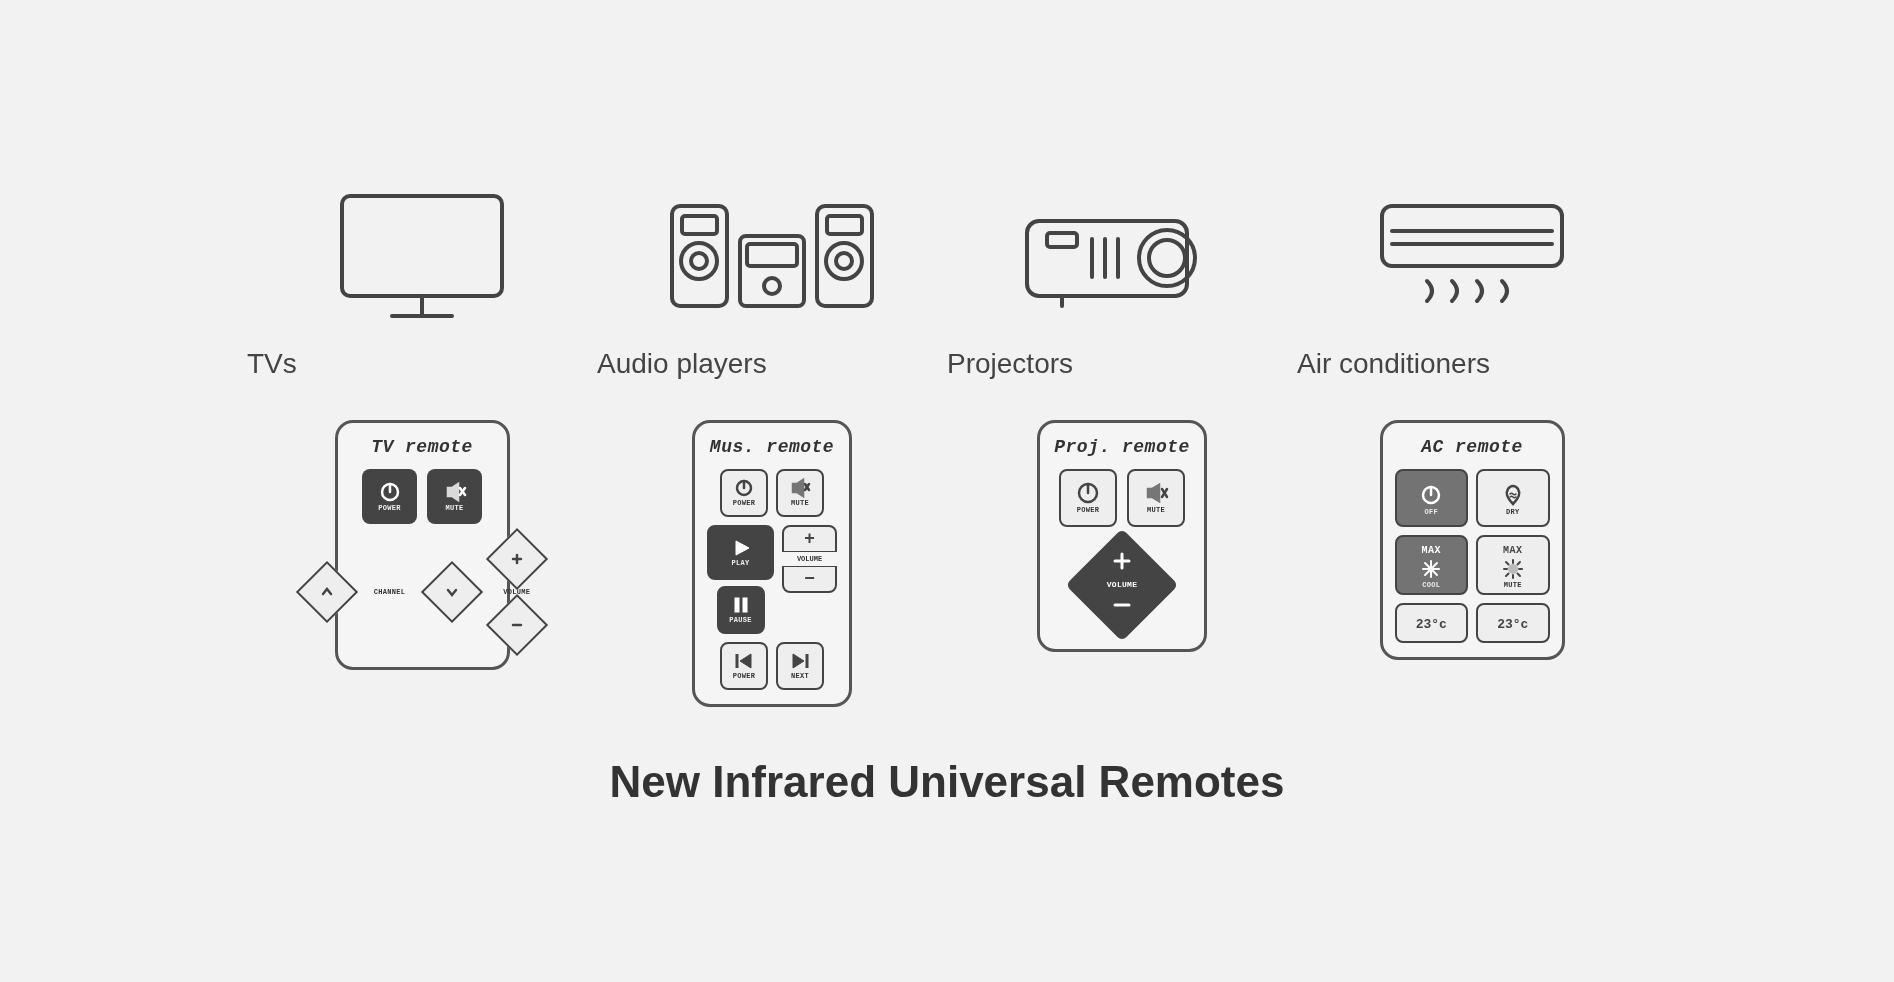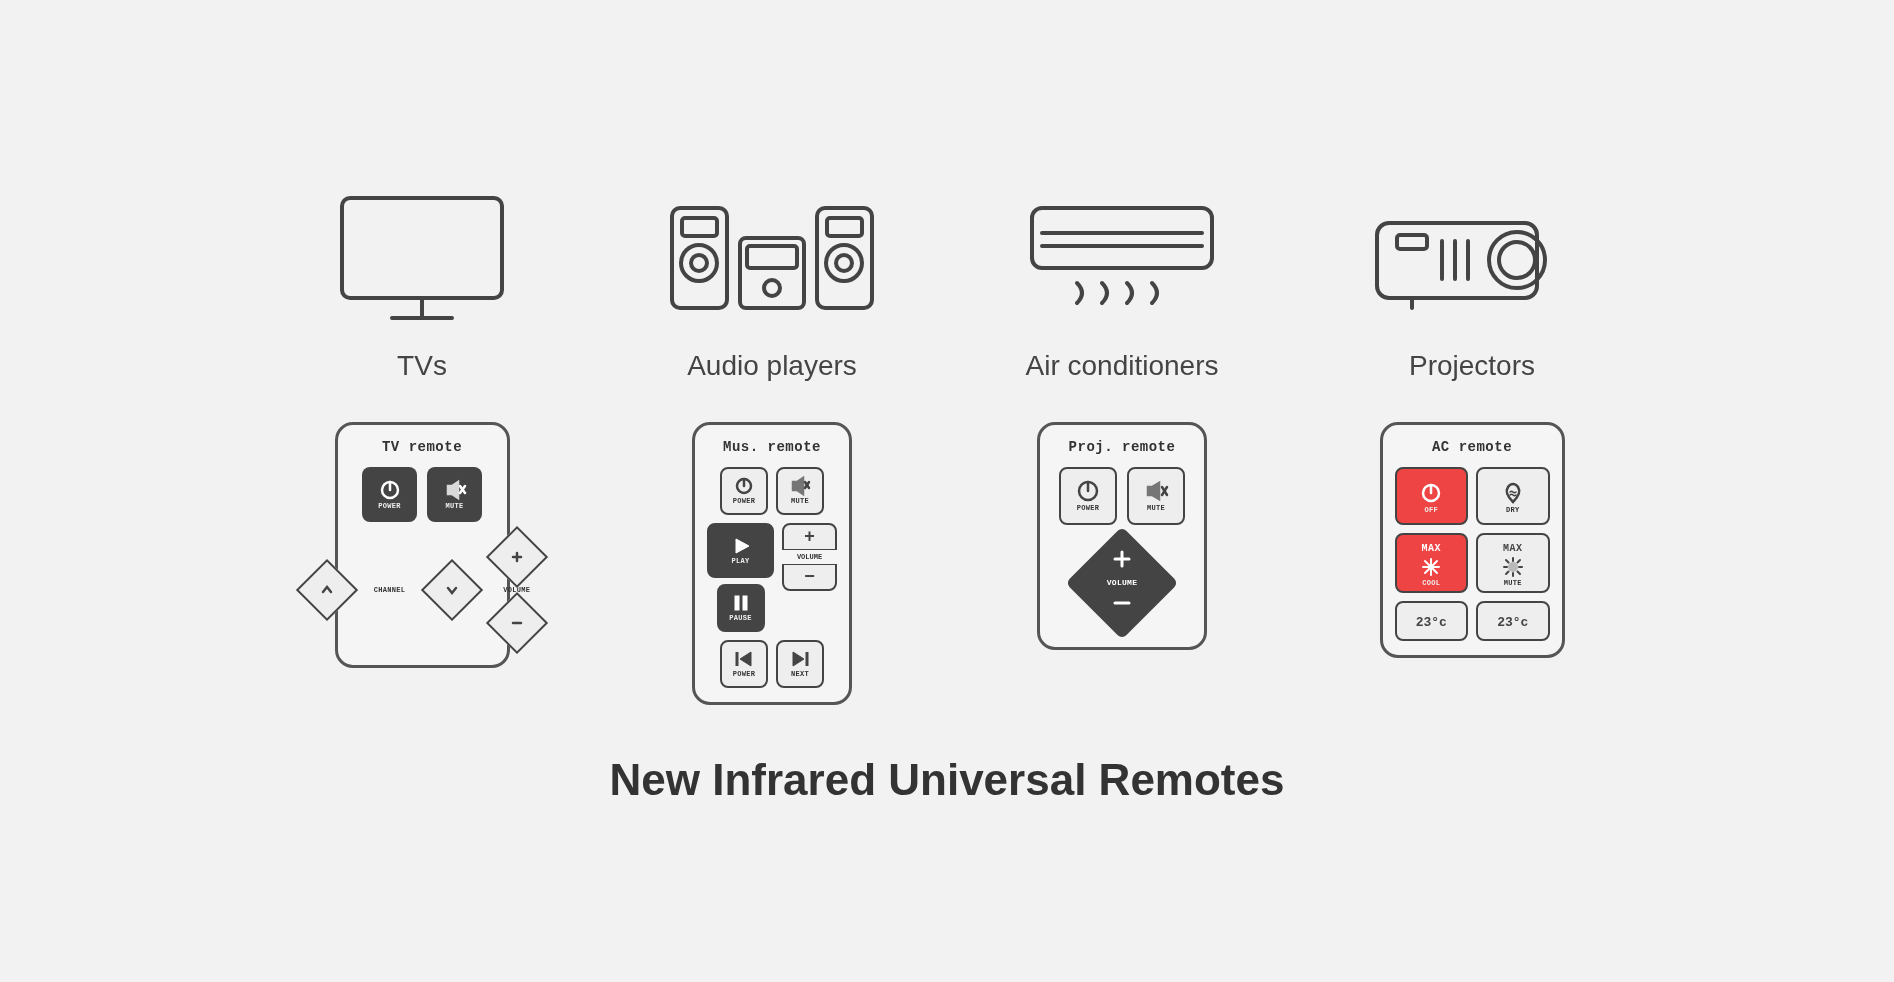--- a/index.html
+++ b/index.html
@@ -28,21 +28,20 @@
       display: flex;
       justify-content: space-around;
       width: 100%;
       align-items: flex-end;
       padding-bottom: 10px;
     }
 
     .device-column {
       display: flex;
       flex-direction: column;
-      align-items: center;
       gap: 12px;
       width: 25%;
     }
 
     .device-icon-area {
       height: 160px;
       display: flex;
       align-items: center;
       justify-content: center;
     }
@@ -77,25 +76,26 @@
       display: flex;
       flex-direction: column;
       align-items: center;
       gap: 8px;
       position: relative;
       min-width: 160px;
     }
 
     .remote-title {
       font-family: 'Courier New', monospace;
-      font-size: 14px;
+      font-size: 18px;
       font-weight: bold;
       color: #333;
       letter-spacing: 0.5px;
       margin-bottom: 4px;
+      font-style: italic;
     }
 
     .btn-label {
       font-family: 'Courier New', monospace;
       font-size: 7px;
       font-weight: bold;
       color: #333;
       letter-spacing: 0.3px;
       line-height: 1;
     }
@@ -252,21 +252,21 @@
       background: #eee;
       border-radius: 8px;
       display: flex; flex-direction: column;
       align-items: center; justify-content: center;
       padding: 8px 4px 4px;
       gap: 3px;
       min-height: 58px;
     }
 
     .ac-btn-dark {
-      background: #ef4444;
+      background: #737373;
     }
 
     .ac-btn-dark .btn-label { color: #eee; }
 
     .ac-temp-btn {
       min-height: 40px;
     }
 
     
     .page-title {
@@ -318,55 +318,55 @@
           <circle cx="182" cy="75" r="18"></circle>
           <circle cx="182" cy="75" r="8"></circle>
           <rect x="165" y="30" width="35" height="18" rx="3"></rect>
         </svg>
       </div>
       <span class="device-label">Audio players</span>
     </div>
 
     <div class="device-column">
       <div class="device-icon-area">
+        <svg width="220" height="130" viewBox="0 0 220 130" fill="none" stroke="#444" stroke-width="4" stroke-linecap="round" stroke-linejoin="round">
+
+          <rect x="15" y="30" width="160" height="75" rx="12"></rect>
+
+          <circle cx="155" cy="67" r="28"></circle>
+          <circle cx="155" cy="67" r="18"></circle>
+
+          <rect x="35" y="42" width="30" height="14" rx="3"></rect>
+
+          <line x1="80" y1="48" x2="80" y2="86"></line>
+          <line x1="93" y1="48" x2="93" y2="86"></line>
+          <line x1="106" y1="48" x2="106" y2="86"></line>
+
+          <line x1="50" y1="105" x2="50" y2="115"></line>
+        </svg>
+      </div>
+      <span class="device-label">Projectors</span>
+    </div>
+
+    <div class="device-column">
+      <div class="device-icon-area">
         <svg width="220" height="140" viewBox="0 0 220 140" fill="none" stroke="#444" stroke-width="4" stroke-linecap="round" stroke-linejoin="round">
 
           <rect x="20" y="20" width="180" height="60" rx="10"></rect>
 
           <line x1="30" y1="45" x2="190" y2="45"></line>
           <line x1="30" y1="58" x2="190" y2="58"></line>
 
           <path d="M65 95 Q75 105 65 115" stroke-linecap="round" fill="none"></path>
           <path d="M90 95 Q100 105 90 115" stroke-linecap="round" fill="none"></path>
           <path d="M115 95 Q125 105 115 115" stroke-linecap="round" fill="none"></path>
           <path d="M140 95 Q150 105 140 115" stroke-linecap="round" fill="none"></path>
         </svg>
       </div>
       <span class="device-label">Air conditioners</span>
-    </div>
-
-    <div class="device-column">
-      <div class="device-icon-area">
-        <svg width="220" height="130" viewBox="0 0 220 130" fill="none" stroke="#444" stroke-width="4" stroke-linecap="round" stroke-linejoin="round">
-
-          <rect x="15" y="30" width="160" height="75" rx="12"></rect>
-
-          <circle cx="155" cy="67" r="28"></circle>
-          <circle cx="155" cy="67" r="18"></circle>
-
-          <rect x="35" y="42" width="30" height="14" rx="3"></rect>
-
-          <line x1="80" y1="48" x2="80" y2="86"></line>
-          <line x1="93" y1="48" x2="93" y2="86"></line>
-          <line x1="106" y1="48" x2="106" y2="86"></line>
-
-          <line x1="50" y1="105" x2="50" y2="115"></line>
-        </svg>
-      </div>
-      <span class="device-label">Projectors</span>
     </div>
 
   </div>
 
   <div class="remotes-row">
 
     <div class="remote-column">
       <div class="remote tv-remote">
         <div class="remote-title">TV remote</div>
 

